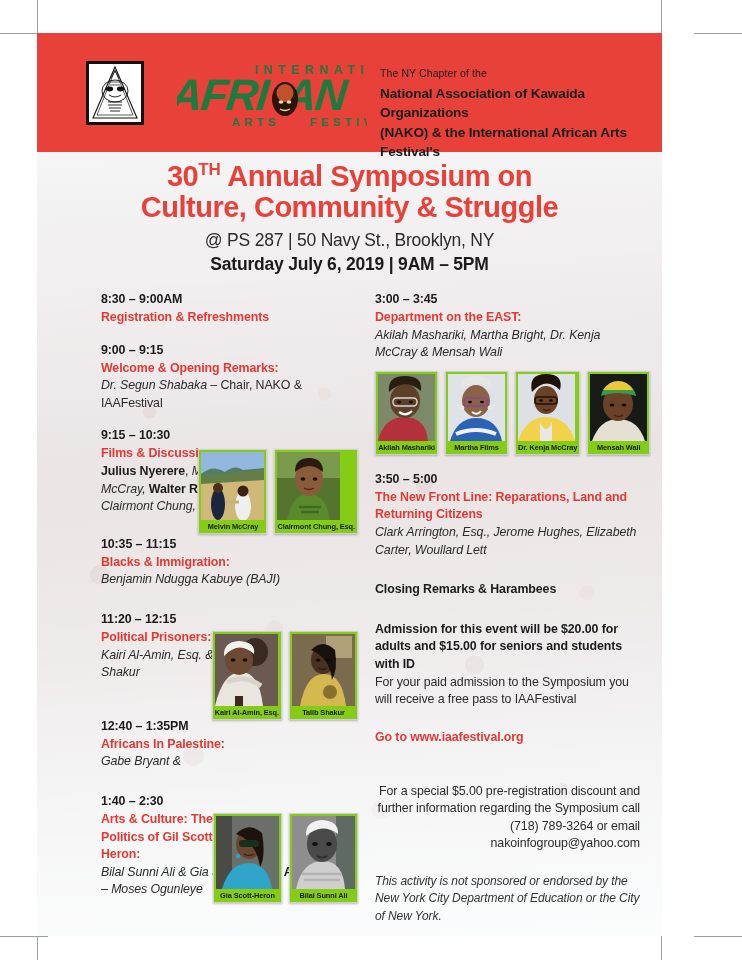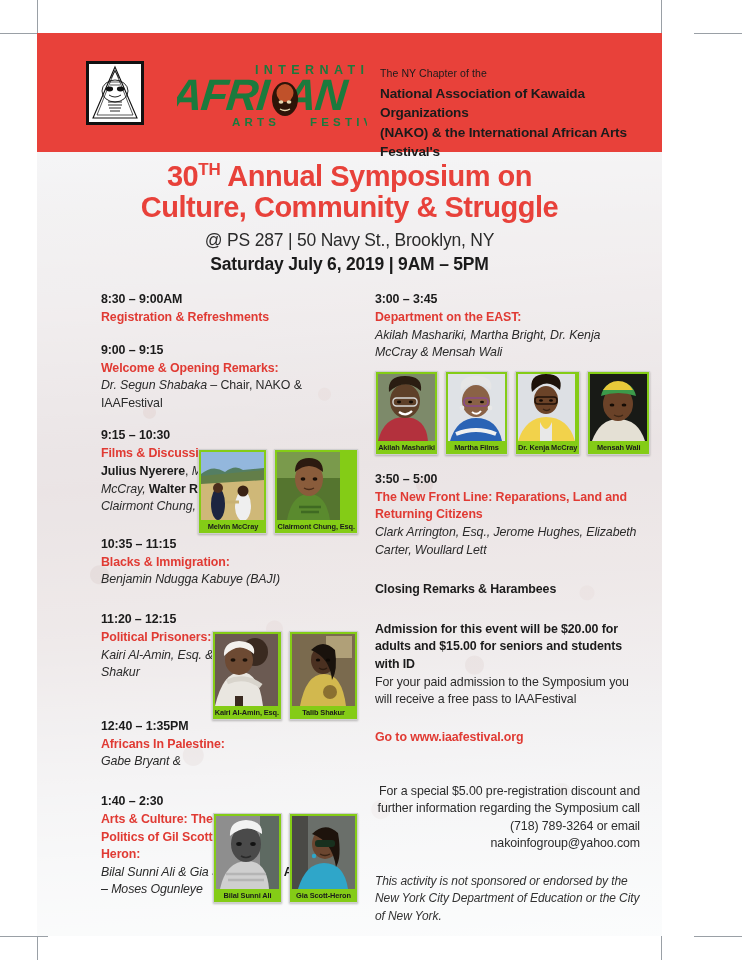--- a/index.html
+++ b/index.html
@@ -306,47 +306,47 @@
       <div class="time">12:40 – 1:35PM</div>
       <div class="topic">Africans In Palestine:</div>
       <div class="people">Gabe Bryant &amp;</div>
     </div>
 
     <div class="item" style="margin-top:22px;">
       <div class="photo-row photo-abs pg-arts">
         <div class="photo">
           <div class="shot" style="width:63px;height:73px;">
             <svg width="63" height="73" viewBox="0 0 63 73">
+              <rect width="63" height="73" fill="#6a6f6a"></rect>
+              <rect x="0" y="0" width="16" height="73" fill="#4a4a46"></rect>
+              <path d="M6 73 q8 -26 26 -26 q20 0 24 26 Z" fill="#2fa6c9"></path>
+              <ellipse cx="33" cy="28" rx="13" ry="15" fill="#6b4630"></ellipse>
+              <path d="M20 18 q13 -13 26 -1 q4 24 -2 34 q-4 -26 -24 -33Z" fill="#1d130c"></path>
+              <rect x="23" y="24" width="20" height="7" rx="3" fill="#18301e"></rect>
+              <path d="M28 38 q5 3 10 0" stroke="#3a2415" stroke-width="1.4" fill="none"></path>
+              <circle cx="22" cy="40" r="2.2" fill="#2fa6c9"></circle>
+            </svg>
+          </div>
+          <div class="cap">Gia Scott-Heron</div>
+        </div>
+        <div class="photo">
+          <div class="shot" style="width:63px;height:73px;">
+            <svg width="63" height="73" viewBox="0 0 63 73">
               <rect width="63" height="73" fill="#8e8e8e"></rect>
               <rect x="44" y="0" width="19" height="73" fill="#5e6a62"></rect>
               <path d="M4 73 q6 -28 27 -28 q20 0 22 28 Z" fill="#cfcfcf"></path>
               <ellipse cx="30" cy="28" rx="15" ry="18" fill="#4a4a4a"></ellipse>
               <path d="M14 20 q16 -14 32 -2 q1 -13 -16 -14 q-17 1 -16 16Z" fill="#f2f2f2"></path>
               <ellipse cx="23" cy="28" rx="2.8" ry="1.9" fill="#121212"></ellipse>
               <ellipse cx="37" cy="28" rx="2.8" ry="1.9" fill="#121212"></ellipse>
               <path d="M25 40 q5 3 10 0" stroke="#2a2a2a" stroke-width="1.5" fill="none"></path>
               <path d="M10 58 h40 M12 64 h36" stroke="#b5b5b5" stroke-width="2.5"></path>
             </svg>
           </div>
           <div class="cap">Bilal Sunni Ali</div>
-        </div>
-        <div class="photo">
-          <div class="shot" style="width:63px;height:73px;">
-            <svg width="63" height="73" viewBox="0 0 63 73">
-              <rect width="63" height="73" fill="#6a6f6a"></rect>
-              <rect x="0" y="0" width="16" height="73" fill="#4a4a46"></rect>
-              <path d="M6 73 q8 -26 26 -26 q20 0 24 26 Z" fill="#2fa6c9"></path>
-              <ellipse cx="33" cy="28" rx="13" ry="15" fill="#6b4630"></ellipse>
-              <path d="M20 18 q13 -13 26 -1 q4 24 -2 34 q-4 -26 -24 -33Z" fill="#1d130c"></path>
-              <rect x="23" y="24" width="20" height="7" rx="3" fill="#18301e"></rect>
-              <path d="M28 38 q5 3 10 0" stroke="#3a2415" stroke-width="1.4" fill="none"></path>
-              <circle cx="22" cy="40" r="2.2" fill="#2fa6c9"></circle>
-            </svg>
-          </div>
-          <div class="cap">Gia Scott-Heron</div>
         </div>
       </div>
 
       <div class="time">1:40 – 2:30</div>
       <div class="topic text-narrow">Arts &amp; Culture: The Art &amp; Politics of Gil Scott-Heron:</div>
       <div class="people" style="margin-top:0;">
         <span>Bilal Sunni Ali &amp; Gia Scott-Heron;</span><span class="rom"> </span><b>African Art</b><span class="rom"> </span><span>– Moses Ogunleye</span>
       </div>
     </div>
 

